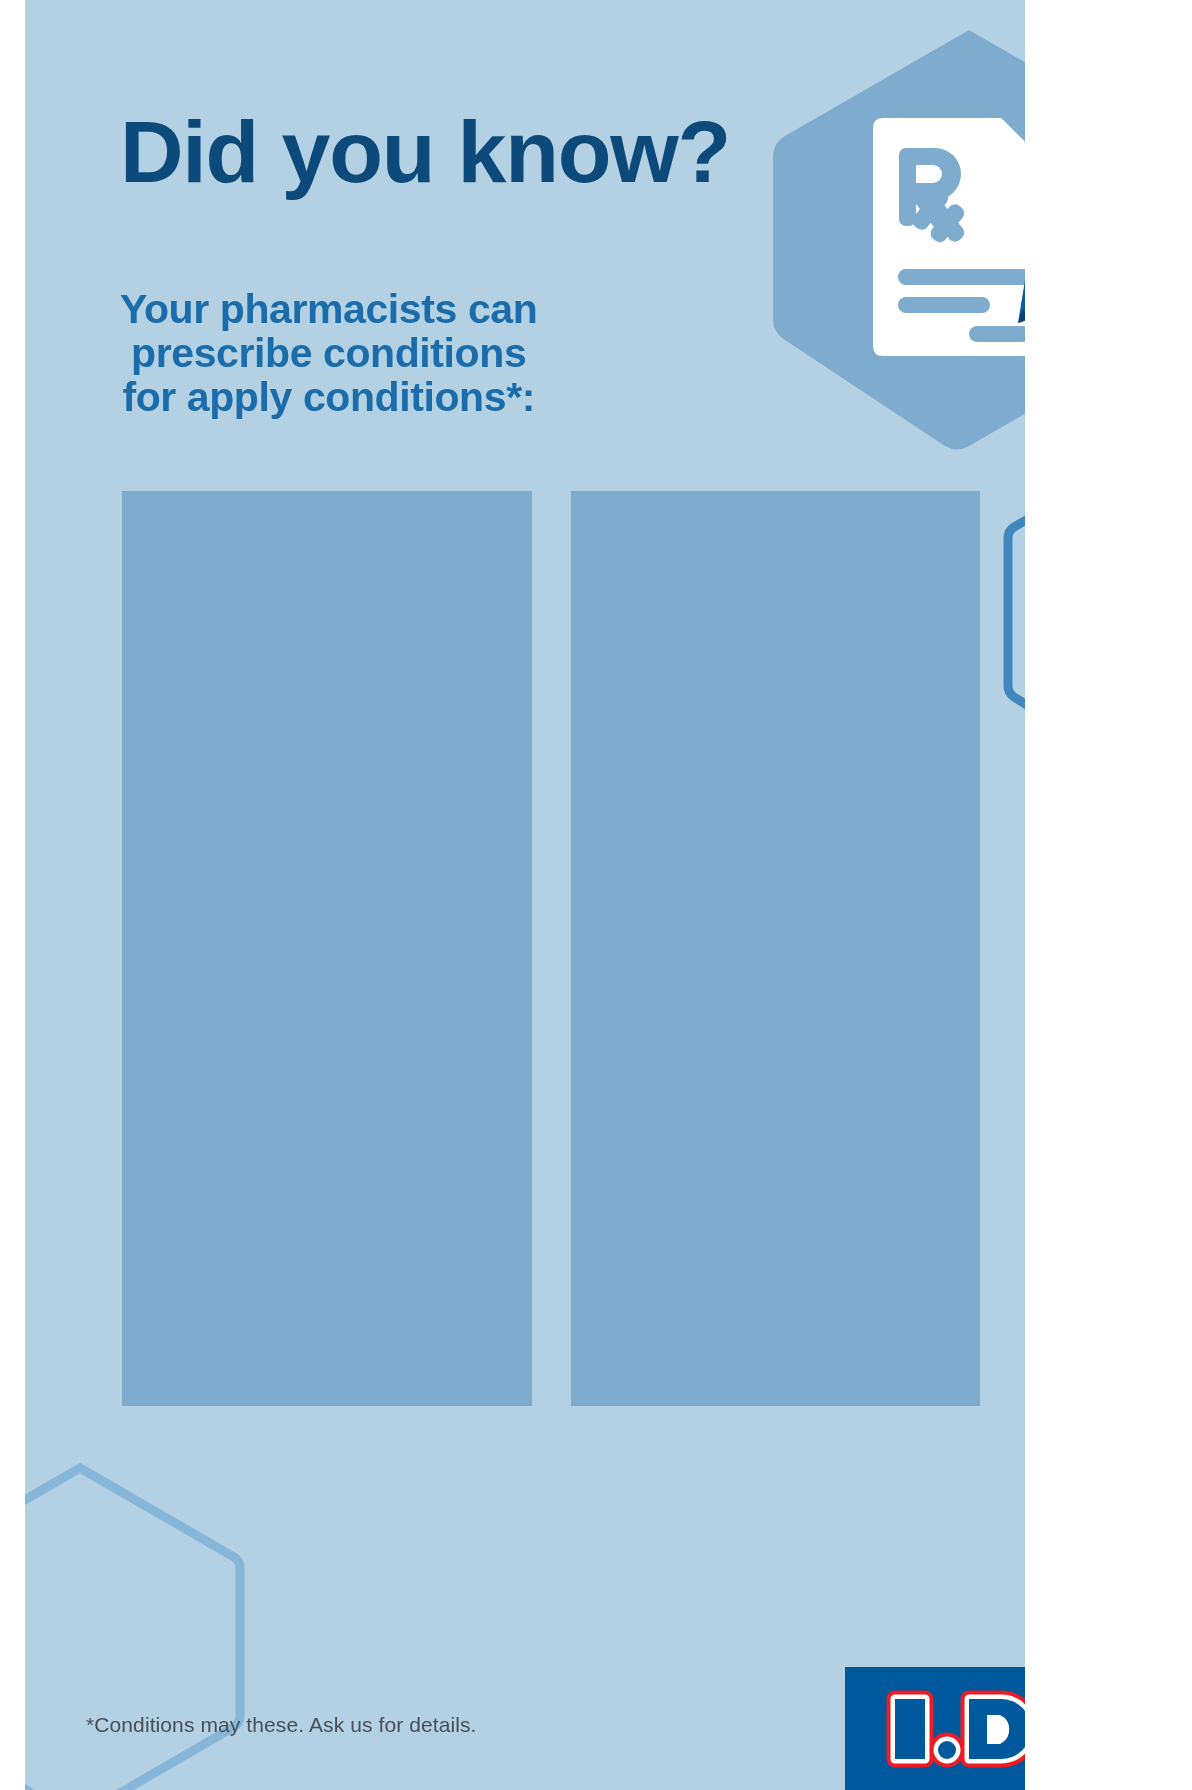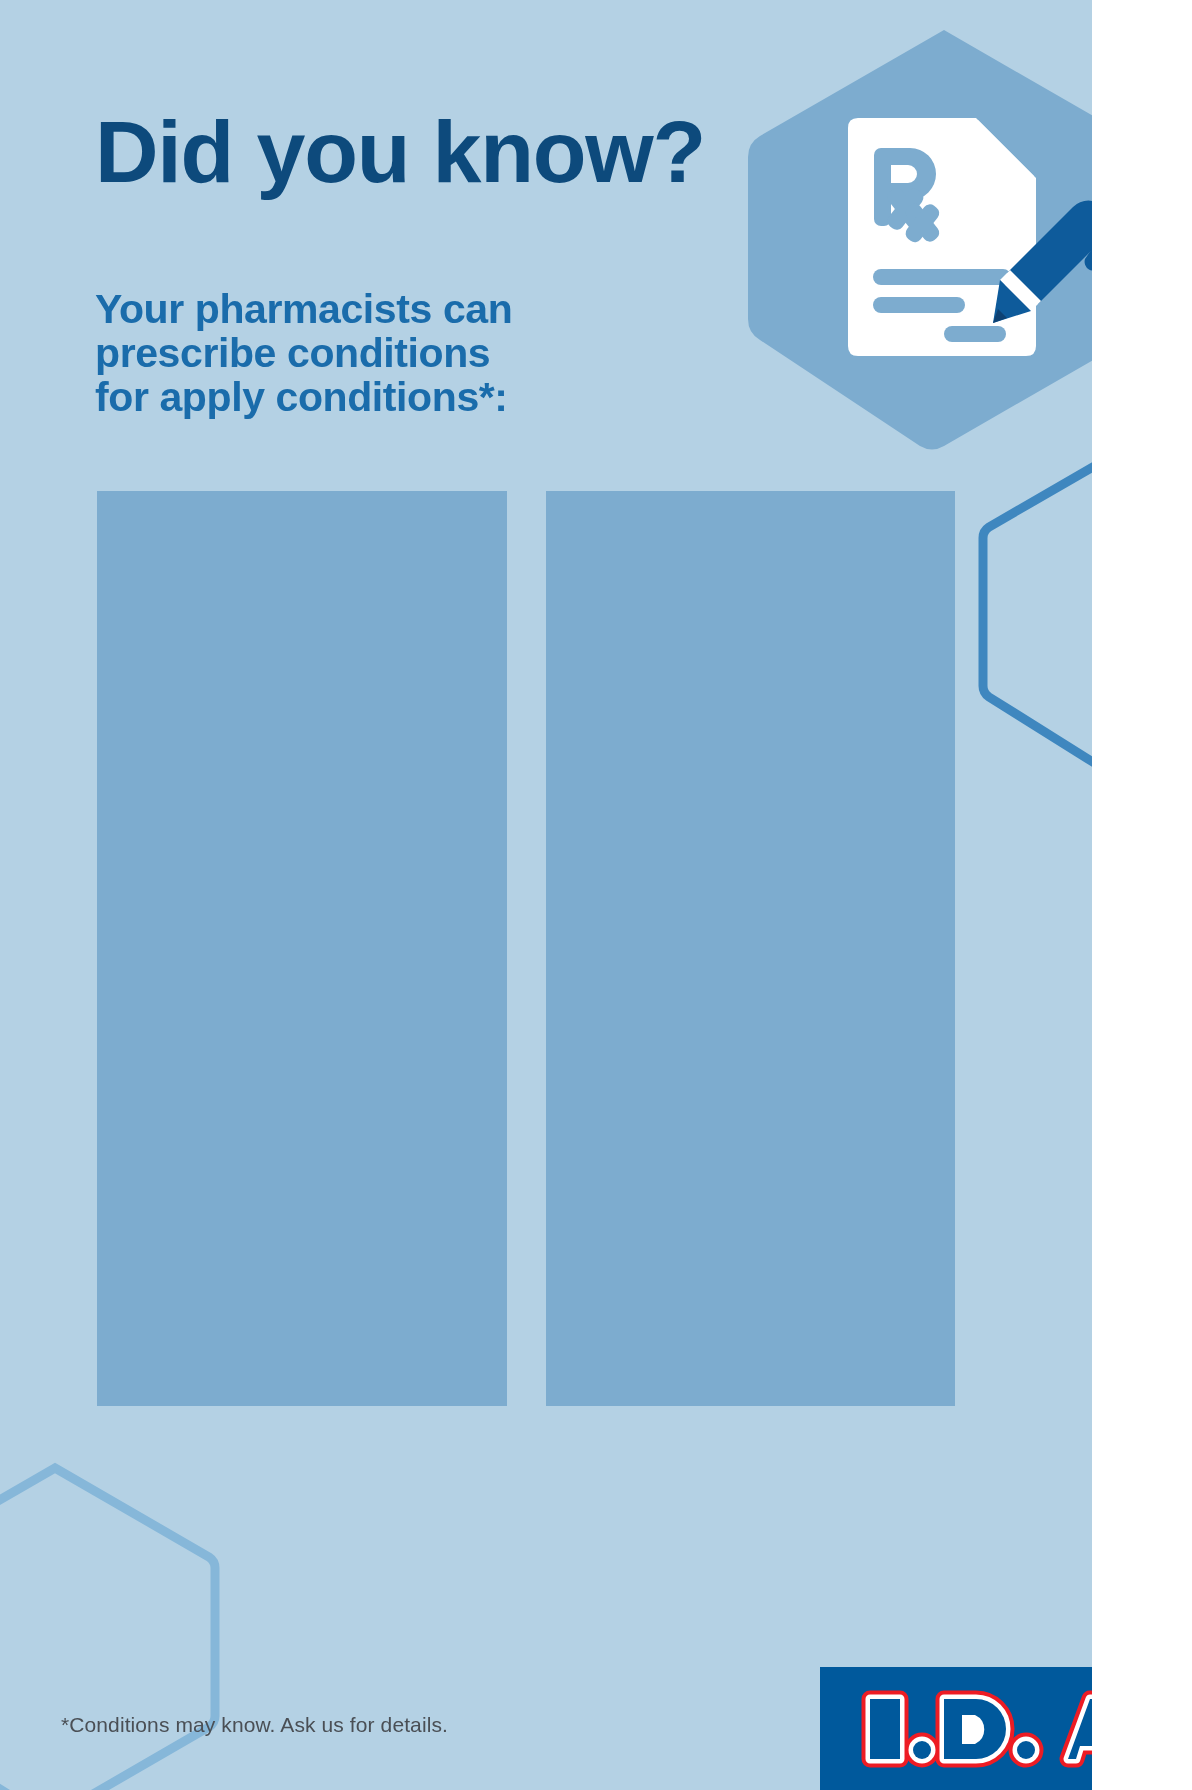--- a/index.html
+++ b/index.html
@@ -6,24 +6,25 @@
     margin: 0;
     padding: 0;
   }
   body {
     font-family: "Liberation Sans", sans-serif;
     background: #ffffff;
   }
 
   #poster {
     position: relative;
-    width: 1092px;
+    width: 1000px;
     height: 1790px;
     background: #b4d1e4;
     overflow: hidden;
+    margin-left: 25px;
   }
 
   
   .hex-filled {
     position: absolute;
     width: 392px;
     height: 424px;
     top: 26px;
     left: 748px;
   }
@@ -58,20 +59,21 @@
   
   #subhead {
     position: absolute;
     left: 95px;
     top: 287px;
     font-size: 41px;
     line-height: 44px;
     font-weight: bold;
     color: #1a6cab;
     letter-spacing: -0.4px;
+    text-align: center;
   }
   #subhead .sub-line {
     display: block;
     white-space: nowrap;
   }
 
   
   .panel {
     position: absolute;
     background: #7daccf;
@@ -212,21 +214,21 @@
 
   <div id="subhead">
     <span class="sub-line">Your pharmacists can</span>
     <span class="sub-line">prescribe conditions</span>
     <span class="sub-line">for apply conditions*:</span>
   </div>
 
   <div class="panel" id="panel-left"></div>
   <div class="panel" id="panel-right"></div>
 
-  <div id="footnote">*Conditions may know. Ask us for details.</div>
+  <div id="footnote">*Conditions may these. Ask us for details.</div>
 
   <div id="logo-block">
     <svg viewBox="0 0 300 104" width="300" height="104" aria-hidden="true">
       <g>
 
         <g fill="none" stroke="#ed1c24" stroke-width="17" stroke-linejoin="round">
           <path d="M14 22 h30 v60 h-30 z"></path>
           <circle cx="66" cy="73" r="9"></circle>
           <path d="M88 22 h32 a30 30 0 0 1 0 60 h-32 z"></path>
           <circle cx="170" cy="73" r="9"></circle>

